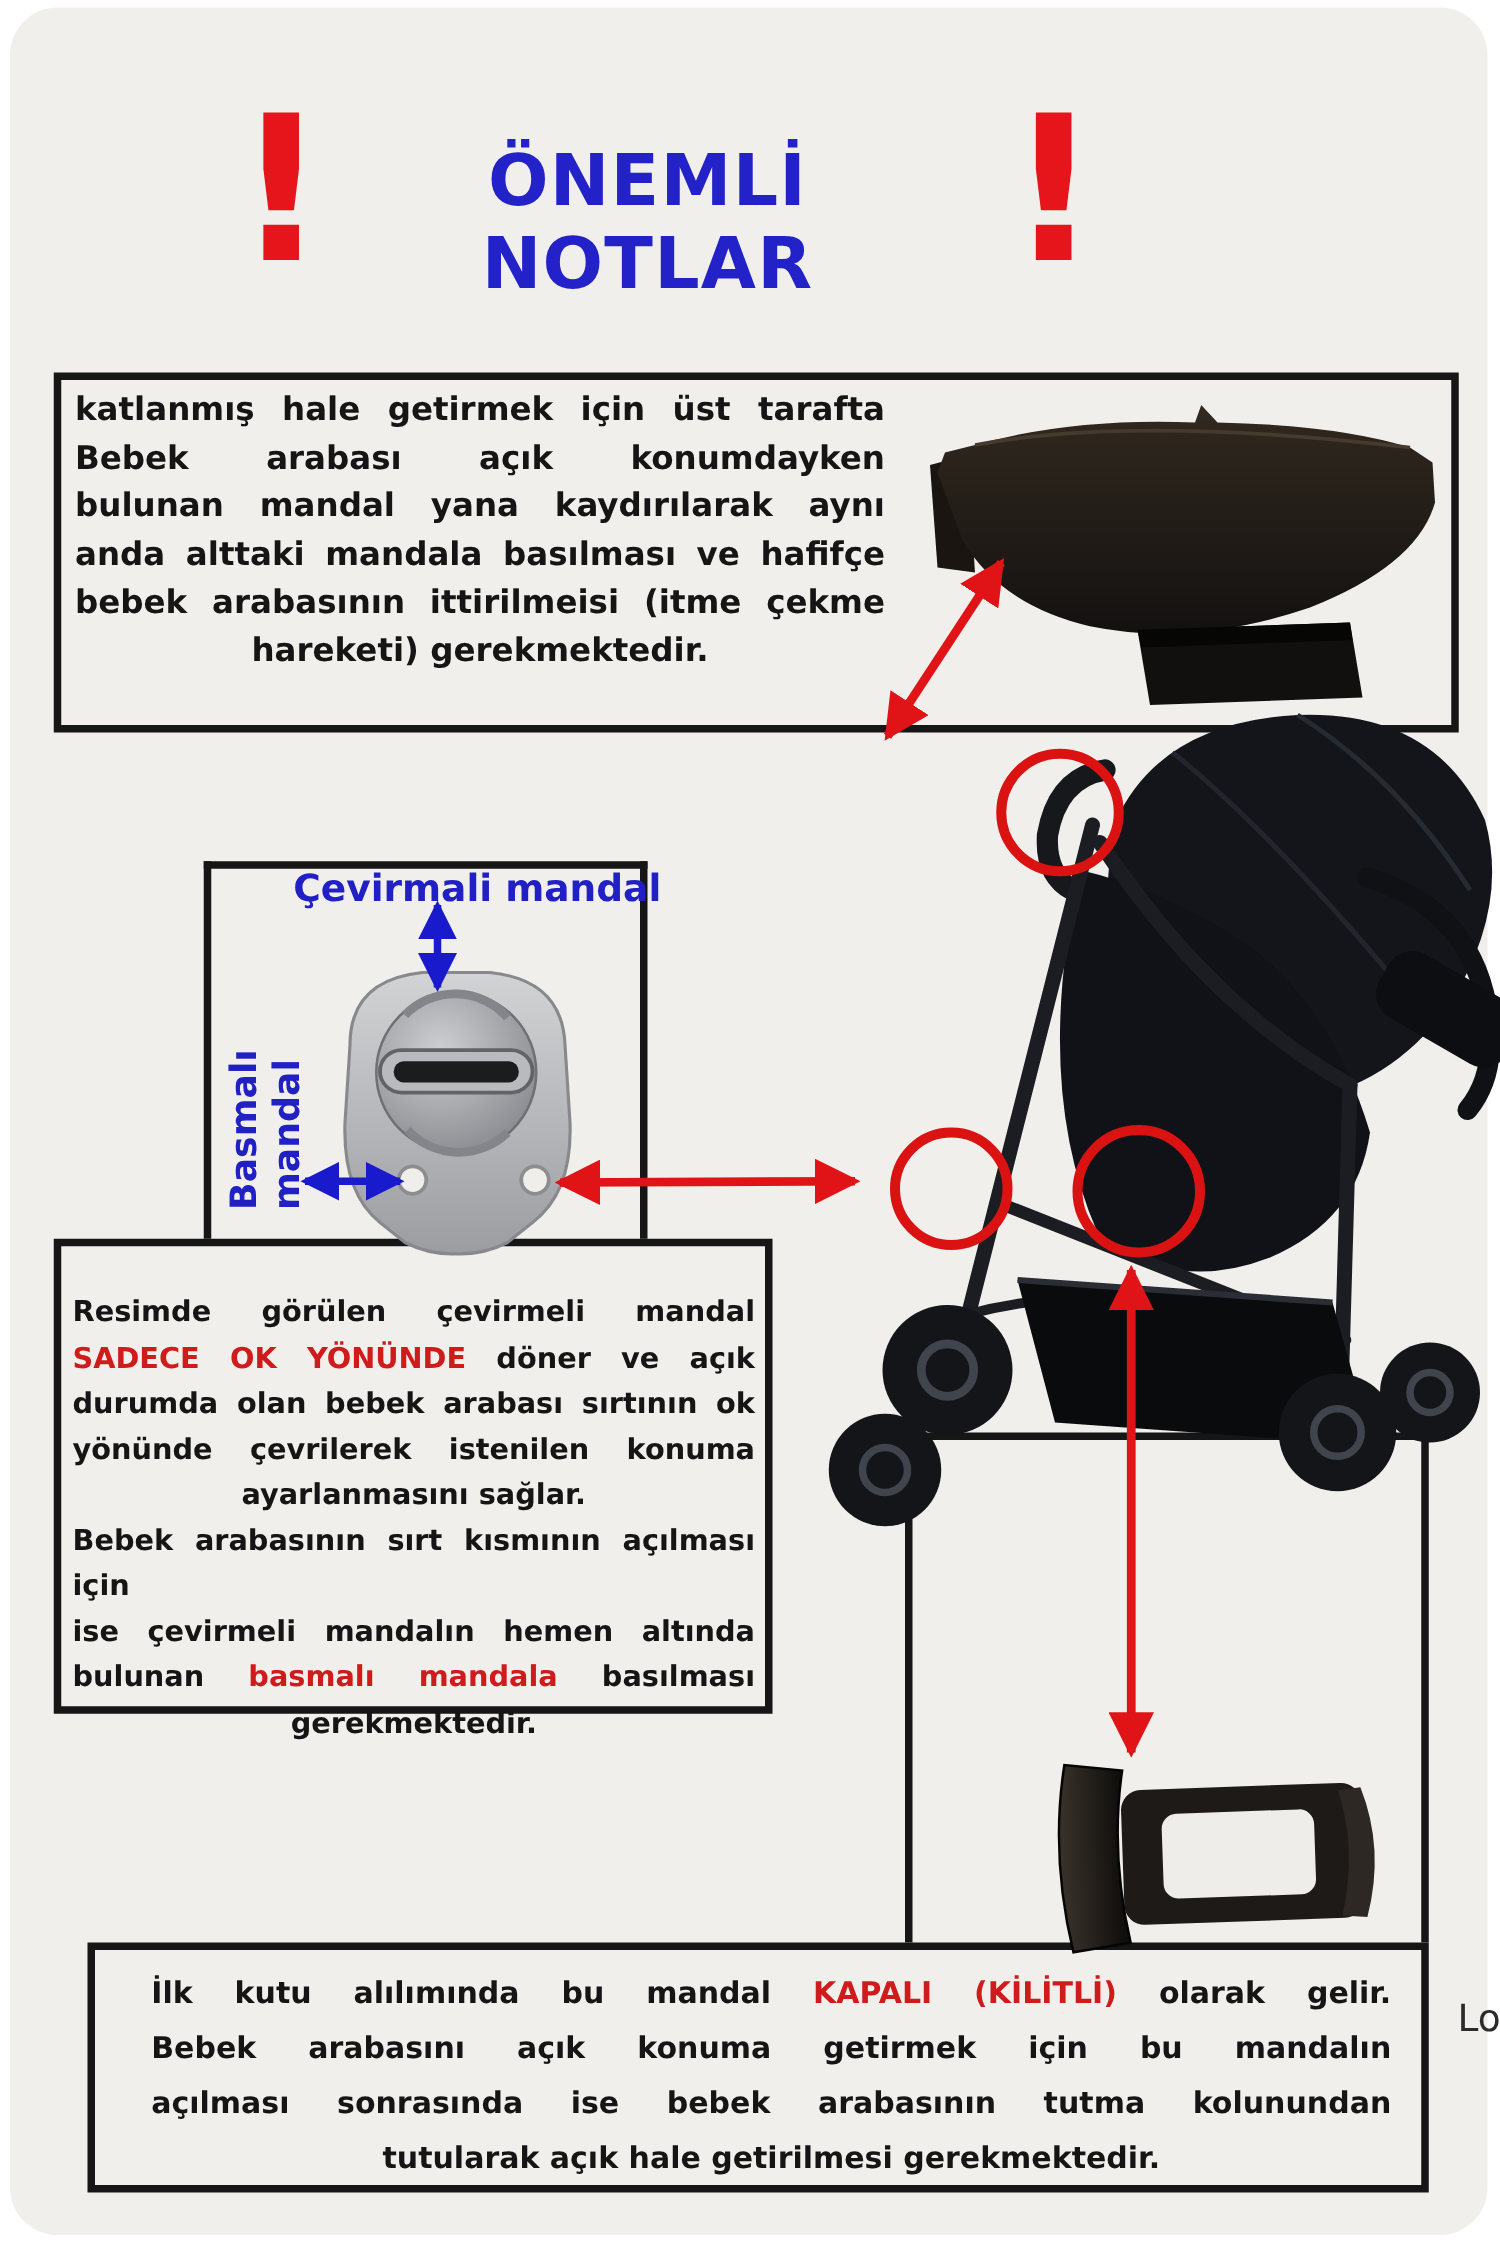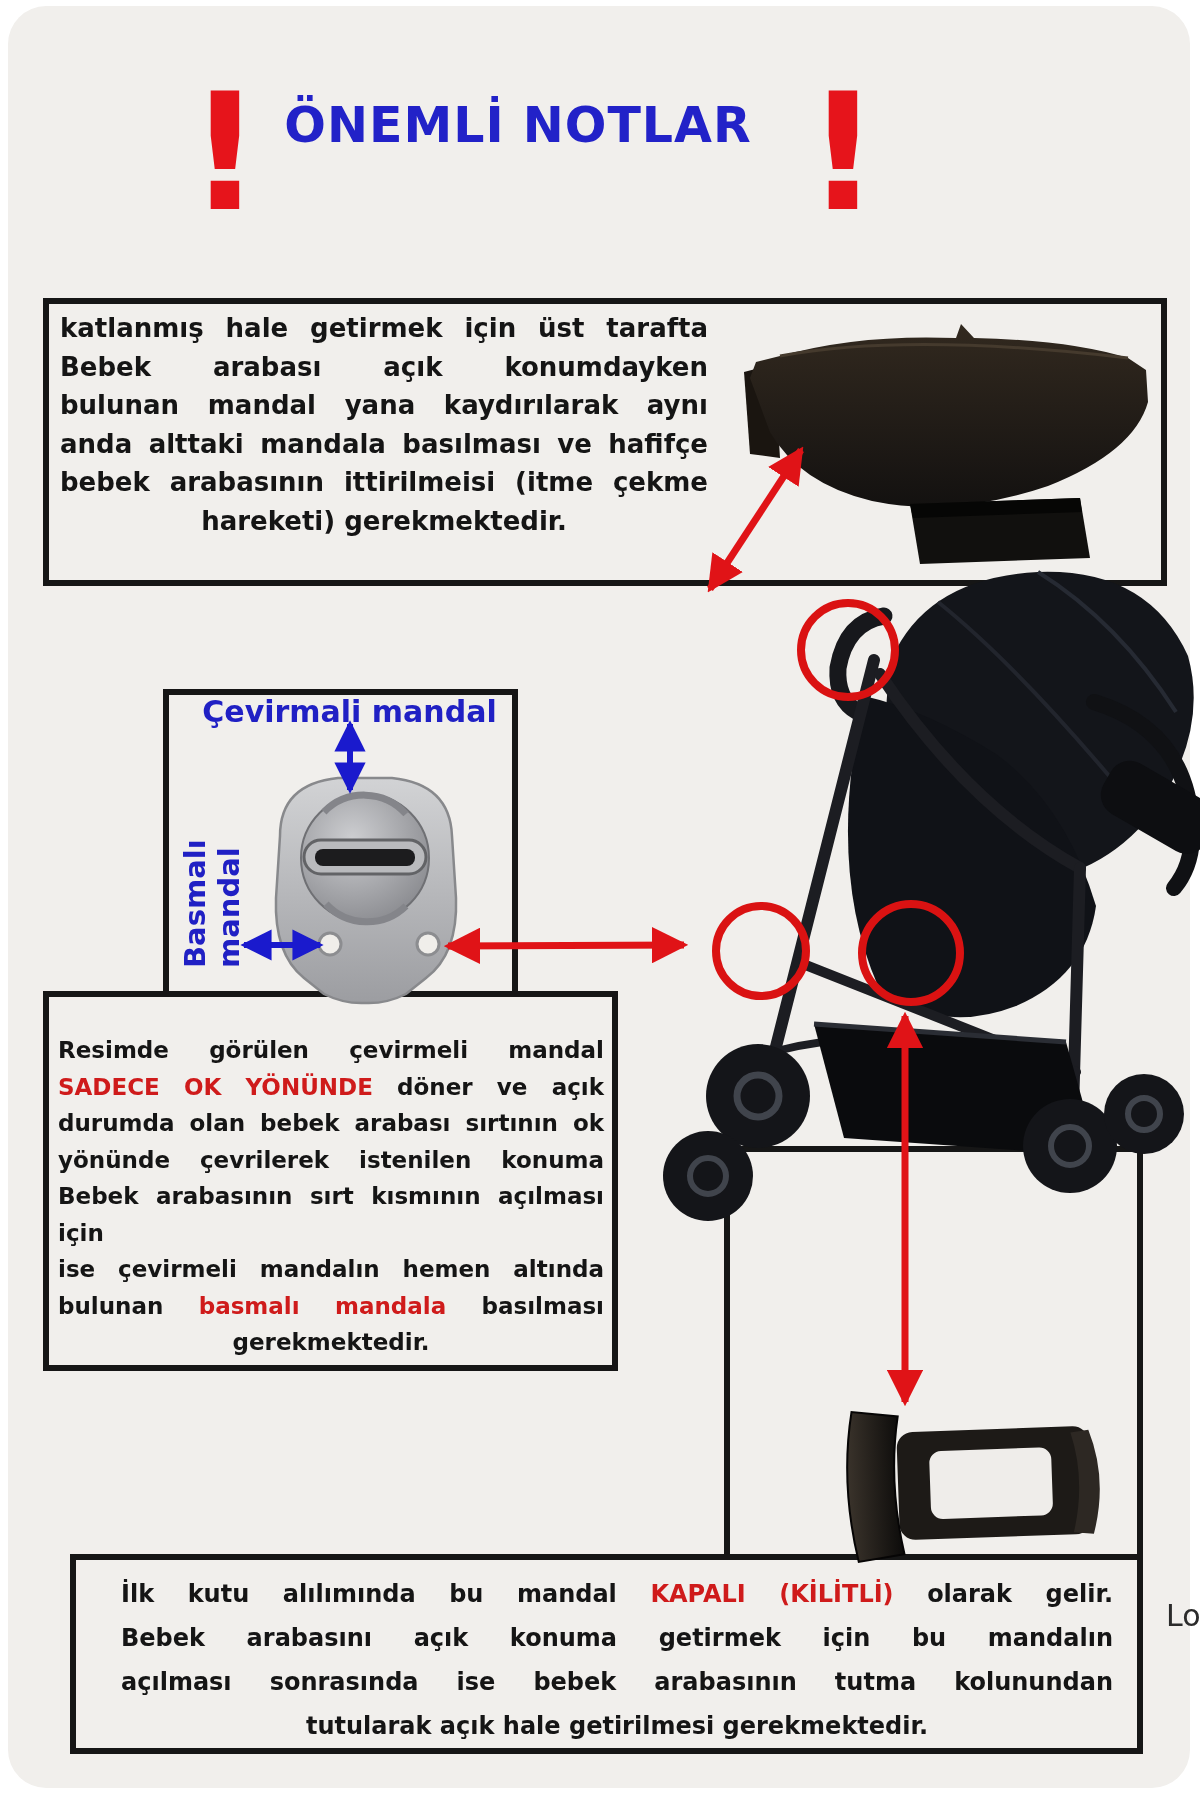--- a/index.html
+++ b/index.html
@@ -7,27 +7,27 @@
         font-family:"DejaVu Sans","Liberation Sans",sans-serif;}
   #canvas{position:absolute;left:8px;top:6px;right:10px;bottom:12px;background:#f1efec;
           border-radius:38px;}
   .box{position:absolute;border:6px solid #161616;box-sizing:border-box;z-index:1;}
   .noBottom{border-bottom:none;}
   #overlay{position:absolute;left:0;top:0;width:1200px;height:1800px;z-index:2;pointer-events:none;}
   .txt{position:absolute;z-index:3;color:#151515;font-weight:700;}
   .jline{text-align:justify;text-align-last:justify;}
   .cline{text-align:center;}
   .red{color:#cf1b1b;}
-  #title{position:absolute;left:255px;top:91px;width:510px;text-align:center;
-         font-size:49px;font-weight:700;color:#2222c8;letter-spacing:1px;z-index:3;}
+  #title{position:absolute;left:255px;top:106px;width:510px;text-align:center;
+         font-size:57px;font-weight:700;color:#2222c8;letter-spacing:1px;z-index:3;}
   .bang{position:absolute;top:66px;font-size:162px;line-height:1;font-weight:700;color:#e6141b;z-index:3;}
   #topText{left:52px;top:303px;width:648px;font-size:26px;line-height:38.5px;}
   #midText{left:50px;top:1026px;width:546px;font-size:23px;line-height:36.5px;}
   #botText{left:113px;top:1566px;width:992px;font-size:24px;line-height:44px;}
-  #rotaryLabel{position:absolute;left:162px;top:688px;width:359px;text-align:center;
+  #rotaryLabel{position:absolute;left:162px;top:688px;width:359px;text-align:right;
                font-size:30px;font-weight:700;color:#2020c4;z-index:3;}
   #pushLabel{position:absolute;left:170px;top:962px;width:232px;font-size:29px;font-weight:700;
              color:#2020c4;transform:rotate(-90deg);transform-origin:0 0;z-index:3;}
   #sideText{position:absolute;left:1158px;top:1592px;font-size:30px;color:#2b2b2b;
             font-weight:400;z-index:3;}
 </style>
 </head>
 <body>
 
 <div id="page">
@@ -145,20 +145,21 @@
   <div id="pushLabel">Basmalı mandal</div>
 
   <div class="txt" id="midText">
     <div class="jline">Resimde görülen çevirmeli mandal</div>
     <div class="jline">
       <span class="red">SADECE OK YÖNÜNDE</span>
       <span>döner ve açık</span>
     </div>
     <div class="jline">durumda olan bebek arabası sırtının ok</div>
     <div class="jline">yönünde çevrilerek istenilen konuma</div>
+    <div class="cline">ayarlanmasını sağlar.</div>
     <div class="jline">Bebek arabasının sırt kısmının açılması için</div>
     <div class="jline">ise çevirmeli mandalın hemen altında</div>
     <div class="jline">
       <span>bulunan</span>
       <span class="red">basmalı mandala</span>
       <span>basılması</span>
     </div>
     <div class="cline">gerekmektedir.</div>
   </div>
 

